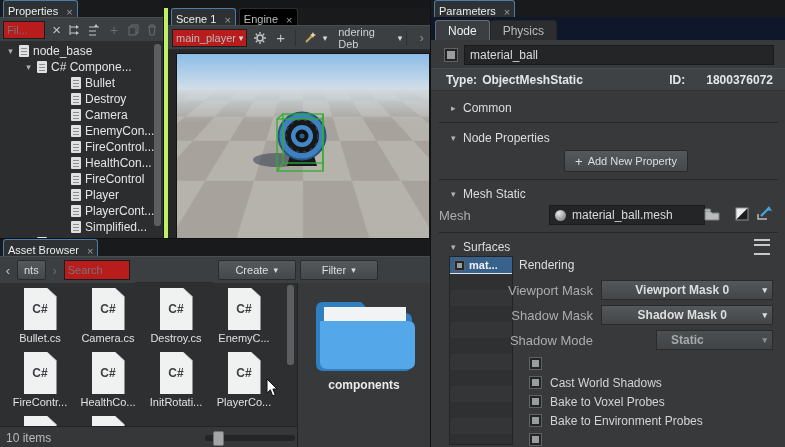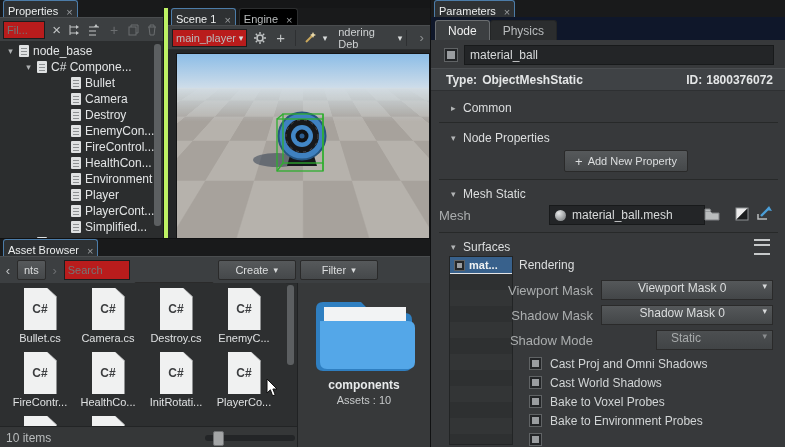--- a/index.html
+++ b/index.html
@@ -70,21 +70,21 @@
   .chk{width:12px;height:12px;background:#232527;border:1px solid #606365;display:inline-block;position:relative;flex:0 0 auto;}
   .chk::after{content:"";position:absolute;left:2px;top:2px;right:2px;bottom:2px;background:#9a9da0;}
   .p-input{position:absolute;background:#232527;border:1px solid #181a1b;color:#d8dadb;height:18px;font-size:12px;
            font-family:"Liberation Sans",sans-serif;padding:0 5px;}
   .typebar{background:#3f4245;border-top:1px solid #4a4d50;border-bottom:1px solid #2e3032;font-weight:bold;color:#e4e6e7;}
   .sec-arrow{font-size:9px;color:#b2b5b6;width:12px;}
   .sec-label{color:#dcdedf;font-size:12px;}
   .sep{position:absolute;left:8px;right:8px;height:1px;background:#272929;}
   .field-label{color:#aaadae;font-size:13px;}
   .dd{background:linear-gradient(#55585a,#434648);border:1px solid #2a2a2a;border-radius:0;height:18px;
-      display:flex;color:#dcdedf;font-size:12px;position:absolute;}
+      display:flex;align-items:center;color:#dcdedf;font-size:12px;position:absolute;font-weight:bold;}
   .dd .dd-val{flex:1;text-align:center;}
   .dd .dd-arrow{margin-right:5px;}
   .dd.disabled{background:linear-gradient(#4c4f51,#414446);color:#a7aaab;}
   .dd.disabled .dd-arrow{color:#8b8e90;}
   .chk-row{position:absolute;display:flex;align-items:center;gap:8px;height:15px;}
   .chk-row .chk{width:11px;height:11px;}
   .chk-label{color:#d2d5d6;font-size:12px;white-space:nowrap;}
   #surface-list{position:absolute;left:18px;top:256px;width:62px;bottom:2px;background:#e5e5e5;
       border:1px solid #222425;}
   .surf-sel{height:16px;background:#38618c;display:flex;align-items:center;gap:4px;padding-left:4px;color:#eef1f2;font-size:11px;font-weight:bold;}
@@ -154,51 +154,51 @@
 
         <div class="tree-row d2">
           <span class="arrow"></span>
           <span class="doc"></span>
           <span class="tree-label">Bullet</span>
         </div>
 
         <div class="tree-row d2">
           <span class="arrow"></span>
           <span class="doc"></span>
+          <span class="tree-label">Destroy</span>
+        </div>
+
+        <div class="tree-row d2">
+          <span class="arrow"></span>
+          <span class="doc"></span>
           <span class="tree-label">Camera</span>
         </div>
 
         <div class="tree-row d2">
           <span class="arrow"></span>
           <span class="doc"></span>
-          <span class="tree-label">Destroy</span>
-        </div>
-
-        <div class="tree-row d2">
-          <span class="arrow"></span>
-          <span class="doc"></span>
           <span class="tree-label">EnemyCon...</span>
         </div>
 
         <div class="tree-row d2">
           <span class="arrow"></span>
           <span class="doc"></span>
           <span class="tree-label">FireControl...</span>
         </div>
 
         <div class="tree-row d2">
           <span class="arrow"></span>
           <span class="doc"></span>
           <span class="tree-label">HealthCon...</span>
         </div>
 
         <div class="tree-row d2">
           <span class="arrow"></span>
           <span class="doc"></span>
-          <span class="tree-label">Environment</span>
+          <span class="tree-label">FireControl</span>
         </div>
 
         <div class="tree-row d2">
           <span class="arrow"></span>
           <span class="doc"></span>
           <span class="tree-label">Player</span>
         </div>
 
         <div class="tree-row d2">
           <span class="arrow"></span>
@@ -382,21 +382,20 @@
       </div>
     <div class="vscroll" id="asset-scroll"></div>
     <div id="folder-pane">
       <div class="folder-tile">
         <svg width="112" height="84" viewBox="0 0 112 84">
           <path d="M8 22q0-7 7-7h38l11 11h33q7 0 7 7v44q0 7-7 7H15q-7 0-7-7z" fill="#2f7fc1"></path>
           <rect x="16" y="20" width="82" height="56" fill="#f2f3f4"></rect>
           <path d="M12 34h88q7 0 7 7v34q0 7-7 7H19q-7 0-7-7z" fill="#54a7e8"></path>
         </svg>
         <div class="folder-name">components</div>
-        <div class="folder-meta">Assets : 10</div>
       </div>
     </div>
     <div id="asset-status">
       <span style="margin-left:6px;color:#b9bcbd;font-size:12px;">10 items</span>
       <div class="slider-track">
         <div class="slider-thumb"></div>
       </div>
     </div>
   </div>
 
@@ -418,21 +417,21 @@
 
     <div class="prow" style="top:44px;height:22px;padding-left:13px;gap:8px;">
       <span class="chk"></span>
     </div>
     <input class="p-input" style="left: 33px; top: 45px; width: 298px;" value="material_ball">
 
     <div class="prow typebar" style="top:68px;height:21px;padding:0 13px 0 15px;">
       <span>Type:</span>
       <span style="margin-left:5px;">ObjectMeshStatic</span>
       <span style="margin-left:auto;">ID:</span>
-      <span style="margin-left:4px;">1800376072</span>
+      <span style="margin-left:21px;">1800376072</span>
     </div>
 
     <div class="prow" style="top:98px;height:20px;padding-left:20px;">
       <span class="sec-arrow">▸</span>
       <span class="sec-label">Common</span>
     </div>
     <div class="sep" style="top:122px;"></div>
 
     <div class="prow" style="top:128px;height:20px;padding-left:20px;">
       <span class="sec-arrow">▾</span>
@@ -510,21 +509,20 @@
     <div class="field-label" style="position:absolute;right:193px;top:333px;">Shadow Mode</div>
     <div class="dd disabled" style="left:225px;top:330px;width:115px;">
       <span class="dd-val" style="text-align:left;padding-left:14px;">Static</span>
       <span class="dd-arrow">▾</span>
     </div>
 
     <div id="shadow-checks">
 
         <div class="chk-row" style="left: 98px; top: 356px;">
           <span class="chk"></span>
-          <span class="chk-label">Cast Proj and Omni Shadows</span>
         </div>
 
         <div class="chk-row" style="left: 98px; top: 375px;">
           <span class="chk"></span>
           <span class="chk-label">Cast World Shadows</span>
         </div>
 
         <div class="chk-row" style="left: 98px; top: 394px;">
           <span class="chk"></span>
           <span class="chk-label">Bake to Voxel Probes</span>

